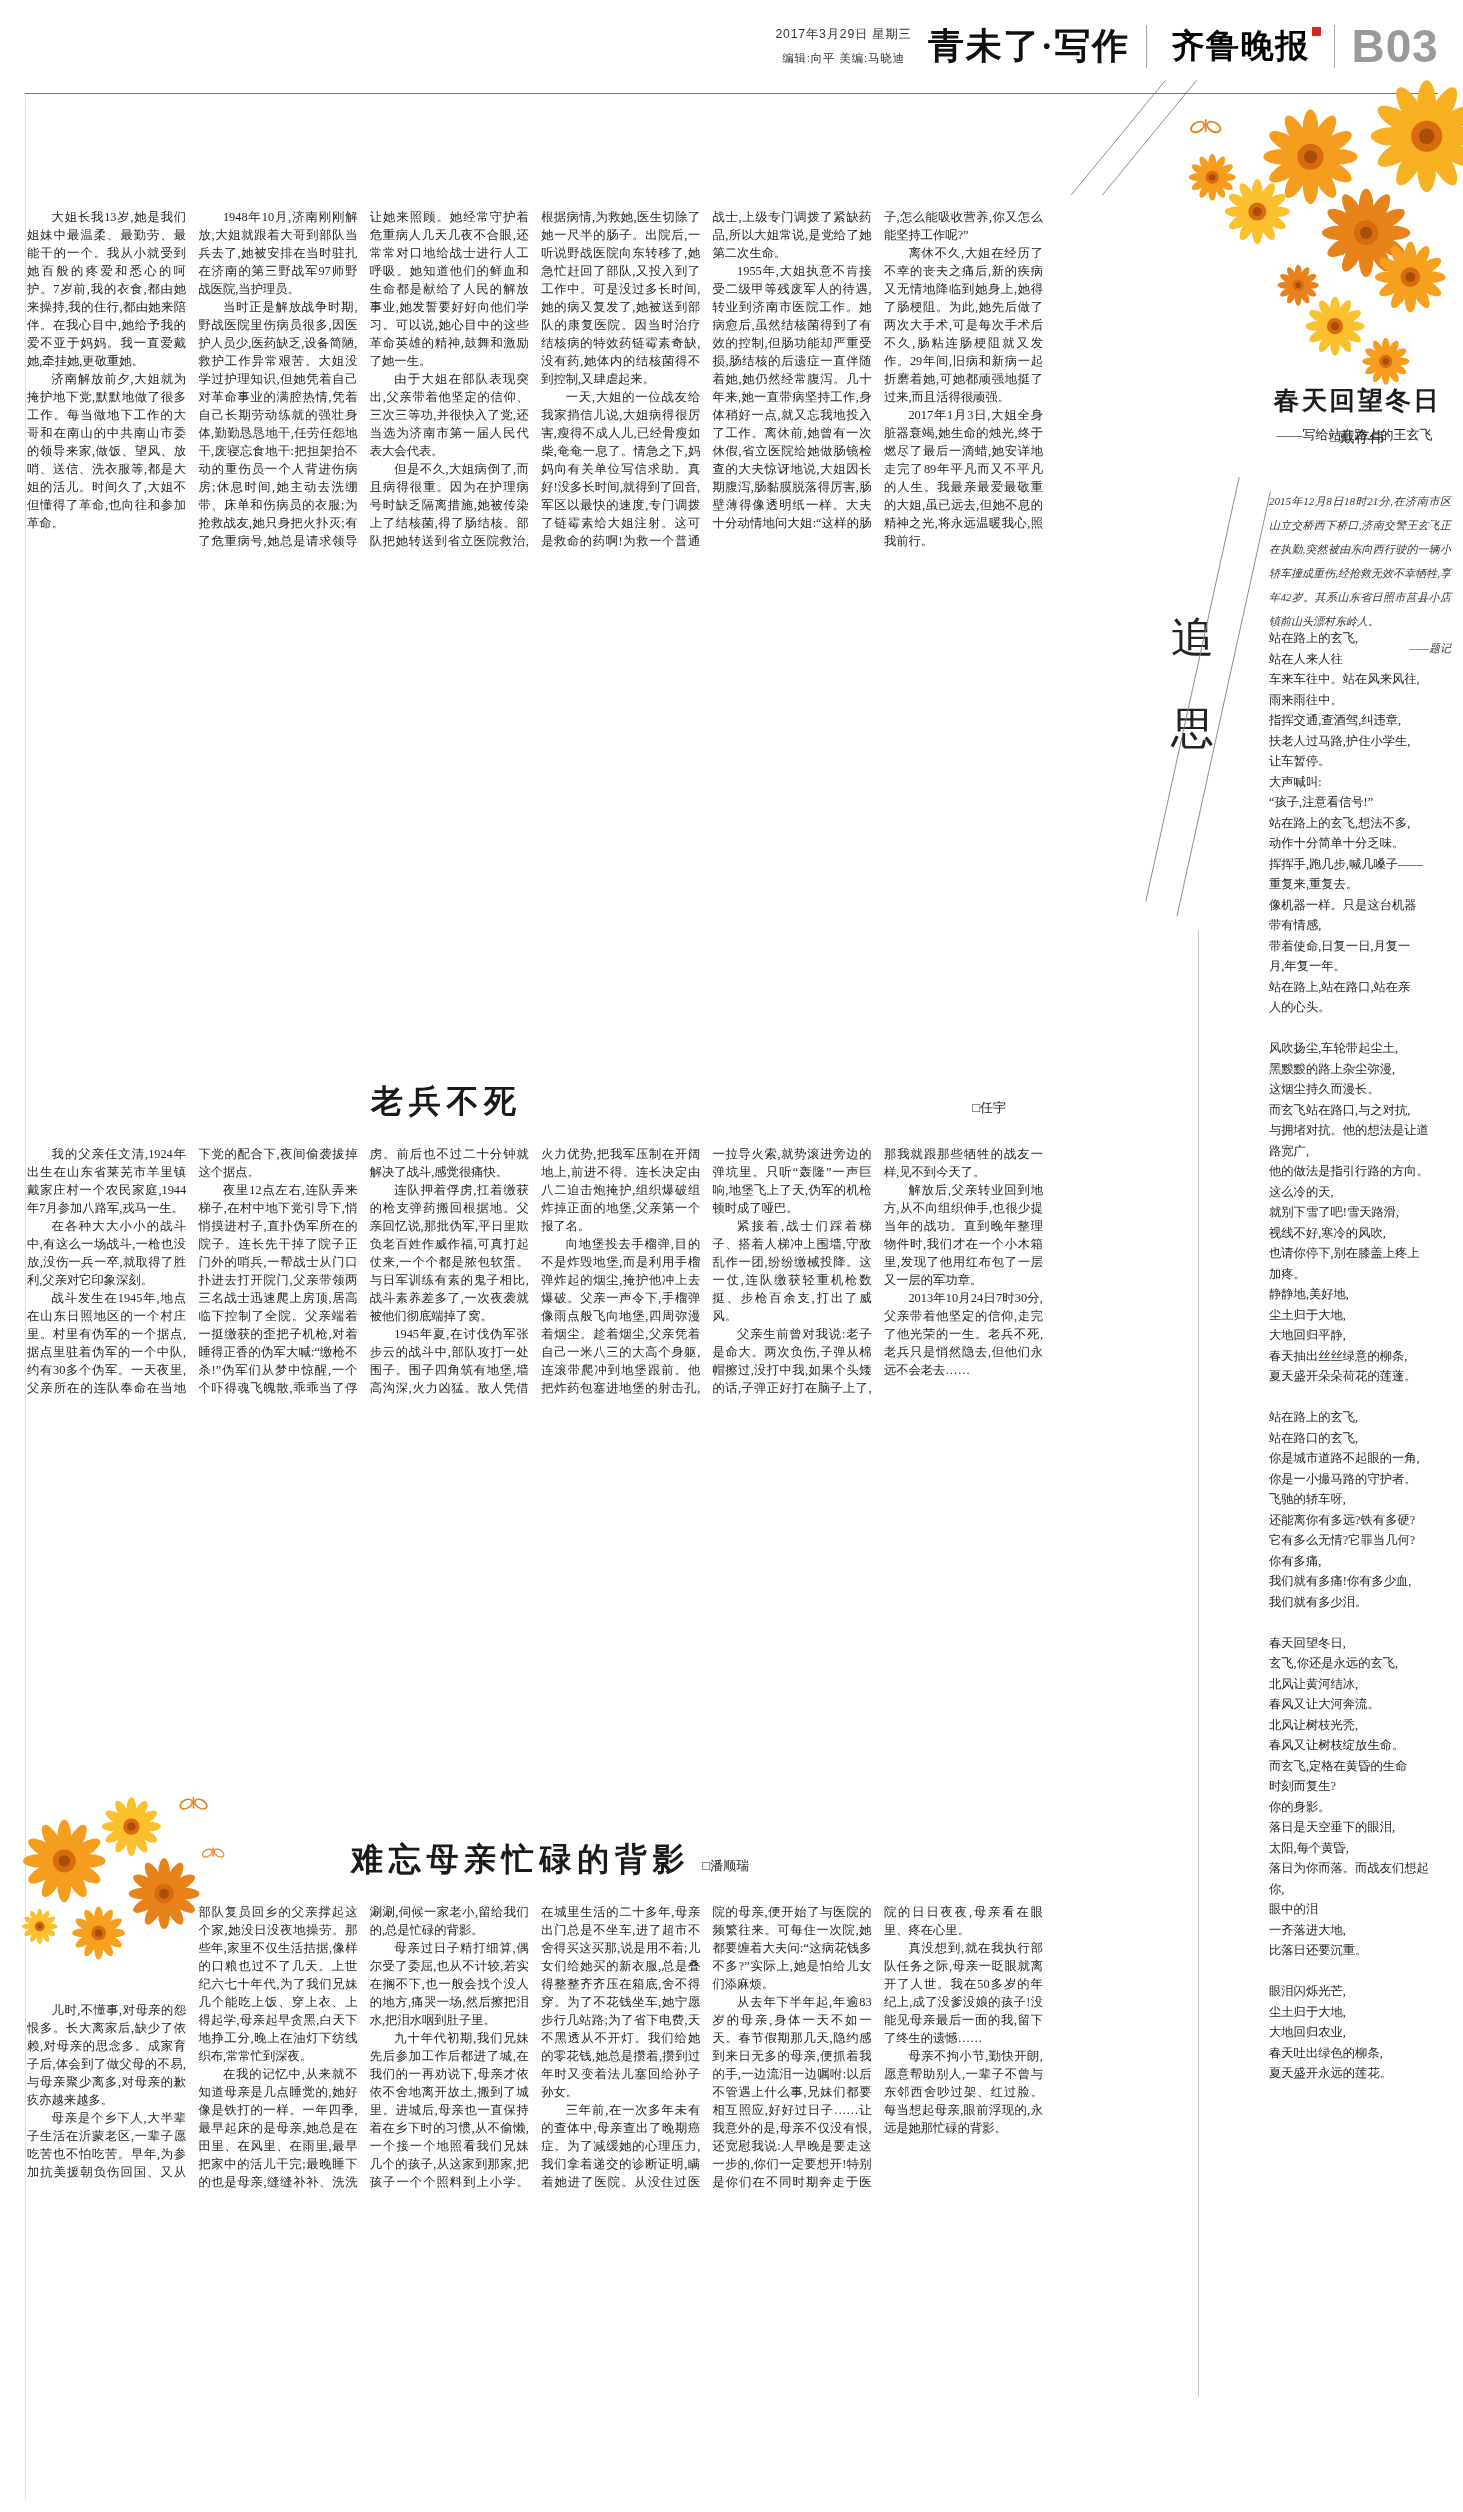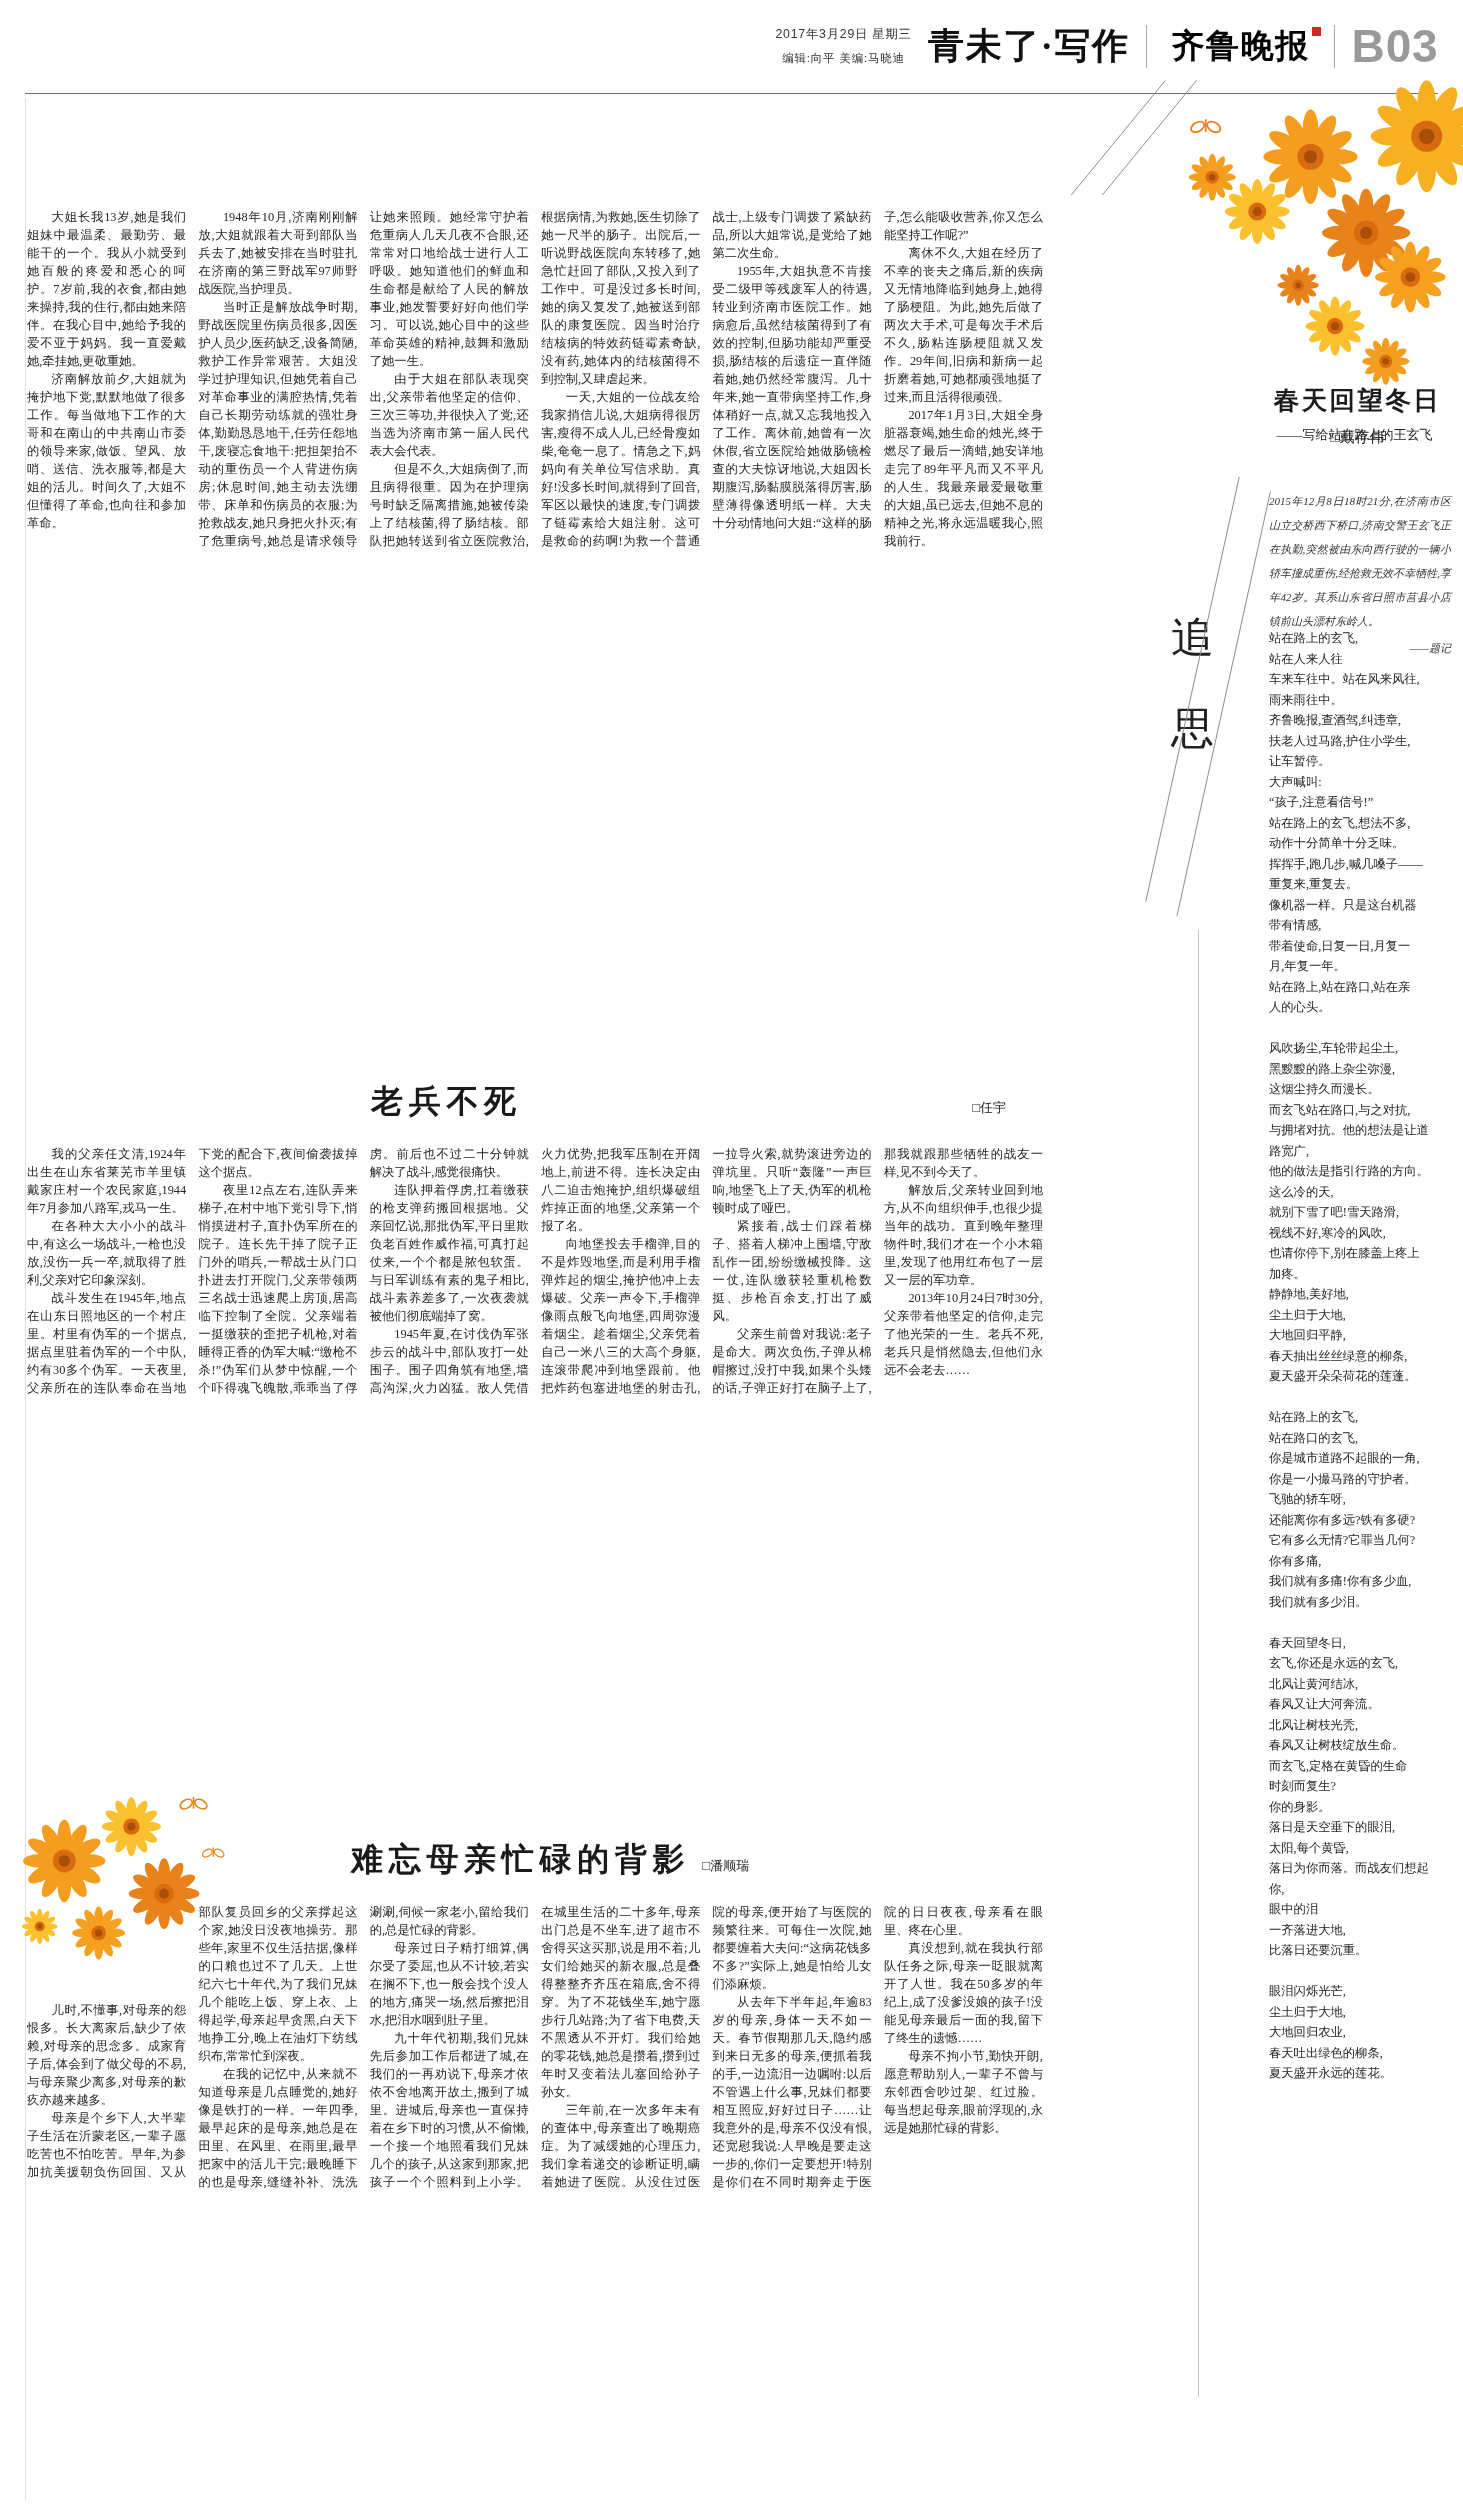--- a/index.html
+++ b/index.html
@@ -178,21 +178,21 @@
   </div>
   <div class="memorial-label">
     <span>追</span>
     <span>思</span>
   </div>
   <div class="poem">
       <div class="poem-line">站在路上的玄飞,</div>
       <div class="poem-line">站在人来人往</div>
       <div class="poem-line">车来车往中。站在风来风往,</div>
       <div class="poem-line">雨来雨往中。</div>
-      <div class="poem-line">齐鲁晚报,查酒驾,纠违章,</div>
+      <div class="poem-line">指挥交通,查酒驾,纠违章,</div>
       <div class="poem-line">扶老人过马路,护住小学生,</div>
       <div class="poem-line">让车暂停。</div>
       <div class="poem-line">大声喊叫:</div>
       <div class="poem-line">“孩子,注意看信号!”</div>
       <div class="poem-line">站在路上的玄飞,想法不多,</div>
       <div class="poem-line">动作十分简单十分乏味。</div>
       <div class="poem-line">挥挥手,跑几步,喊几嗓子——</div>
       <div class="poem-line">重复来,重复去。</div>
       <div class="poem-line">像机器一样。只是这台机器</div>
       <div class="poem-line">带有情感,</div>

